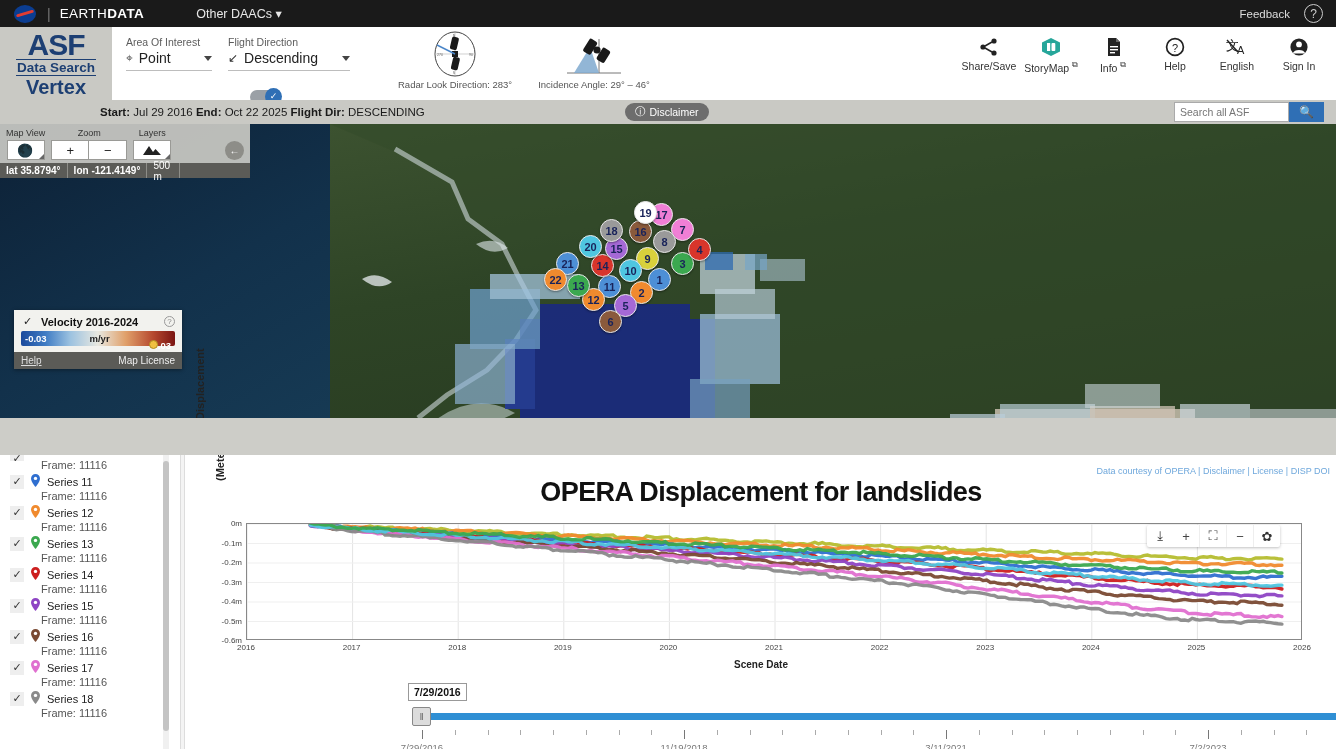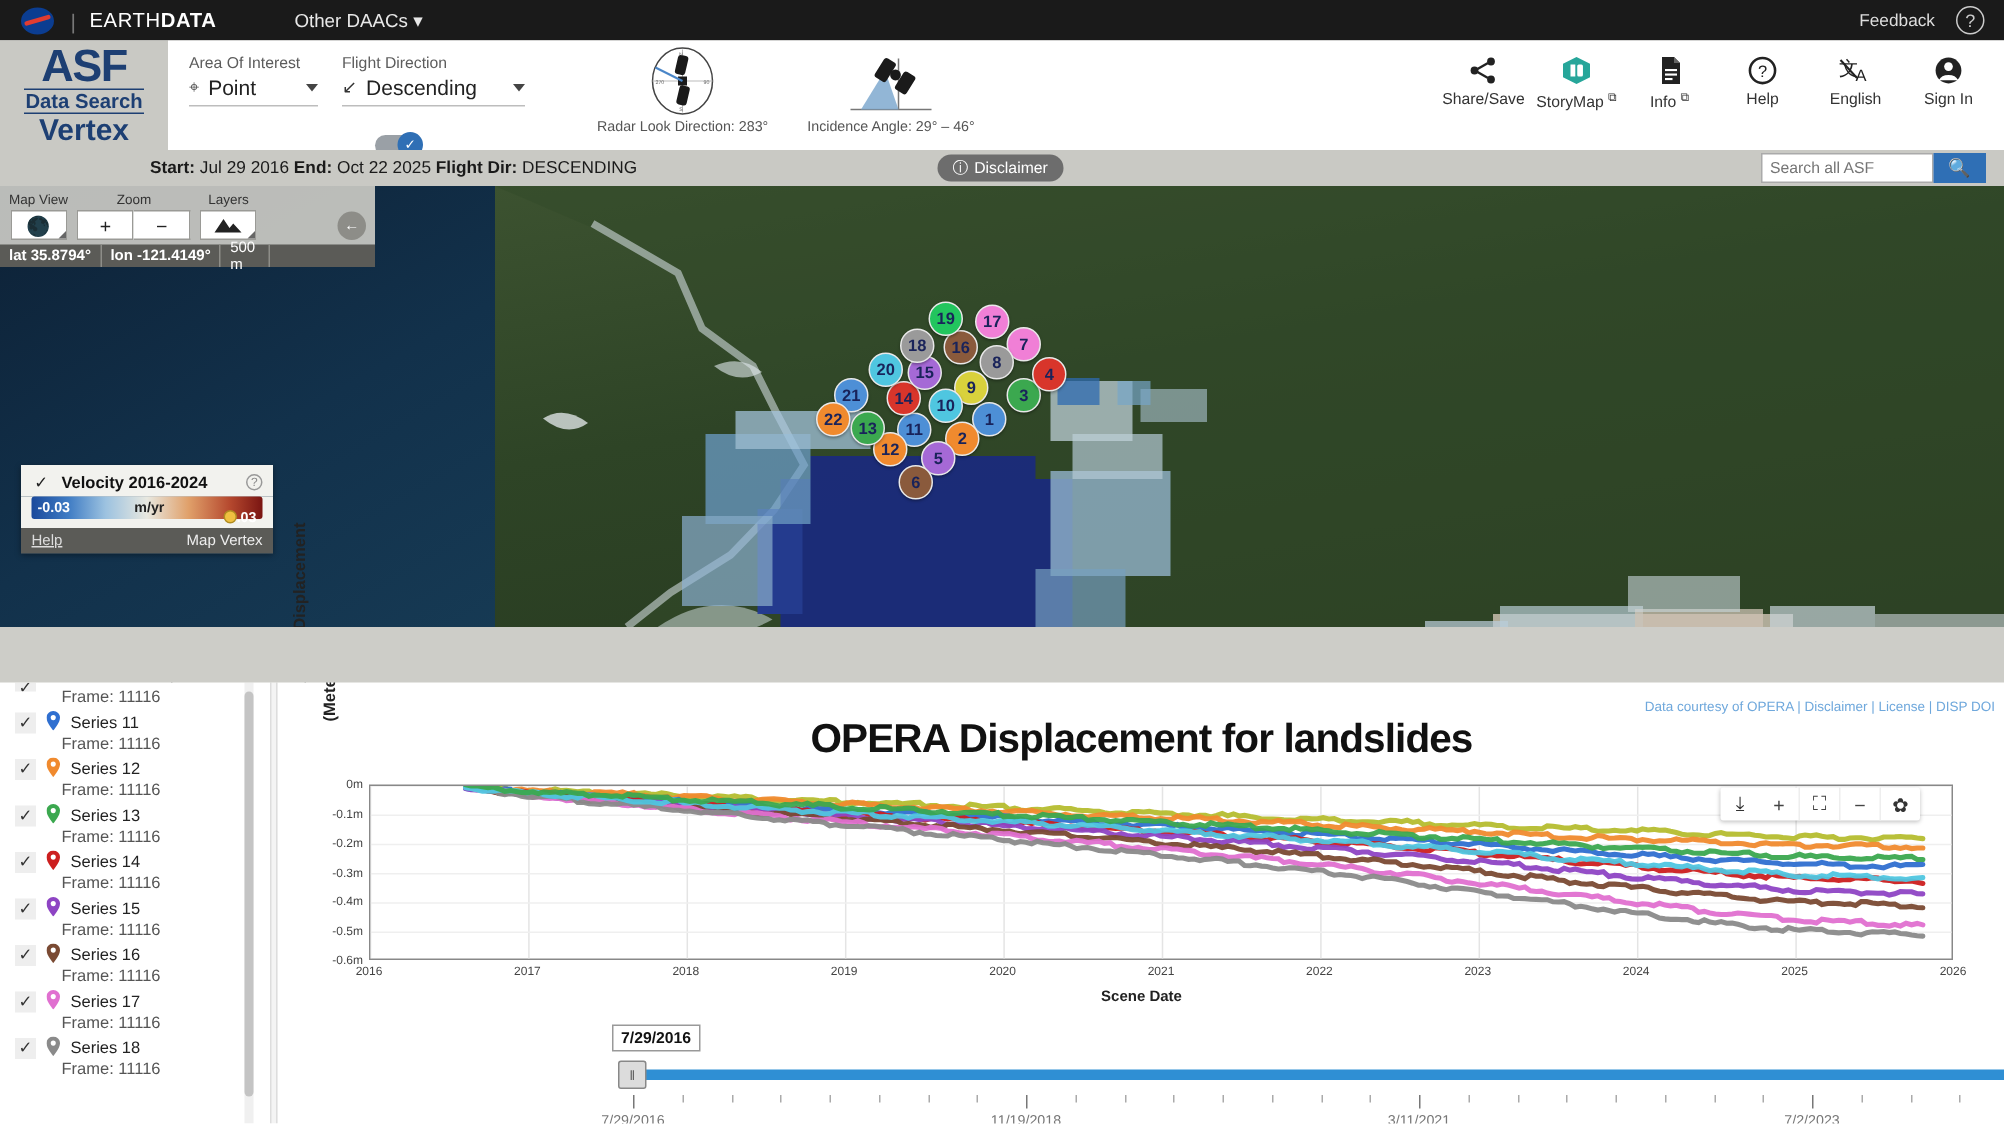--- a/index.html
+++ b/index.html
@@ -474,21 +474,21 @@
       <div class="mk" style="left: 636px; top: 123px; background: rgb(217, 209, 60);">9</div>
       <div class="mk" style="left: 619px; top: 135px; background: rgb(79, 198, 224);">10</div>
       <div class="mk" style="left: 598px; top: 151px; background: rgb(77, 143, 214);">11</div>
       <div class="mk" style="left: 582px; top: 164px; background: rgb(240, 138, 46);">12</div>
       <div class="mk" style="left: 567px; top: 150px; background: rgb(59, 168, 79);">13</div>
       <div class="mk" style="left: 591px; top: 130px; background: rgb(216, 53, 43);">14</div>
       <div class="mk" style="left: 605px; top: 113px; background: rgb(165, 105, 214);">15</div>
       <div class="mk" style="left: 629px; top: 96px; background: rgb(138, 90, 60);">16</div>
       <div class="mk" style="left: 650px; top: 79px; background: rgb(240, 127, 214);">17</div>
       <div class="mk" style="left: 600px; top: 95px; background: rgb(154, 154, 154);">18</div>
-      <div class="mk" style="left: 619px; top: 77px; background: #22c55e;">19</div>
+      <div class="mk" style="left: 634px; top: 77px; background: #ffffff;">19</div>
       <div class="mk" style="left: 579px; top: 111px; background: rgb(79, 198, 224);">20</div>
       <div class="mk" style="left: 556px; top: 128px; background: rgb(77, 143, 214);">21</div>
       <div class="mk" style="left: 544px; top: 144px; background: rgb(240, 138, 46);">22</div>
     </div>
 
   <div id="mapctl">
     <div id="mapctl-row">
       <div class="ctlgrp">
         <div class="ctlcap">Map View</div>
         <div class="ctlbtns">
@@ -537,21 +537,21 @@
     <div id="veloc-grad-wrap">
       <div id="veloc-grad">
         <span id="veloc-min">-0.03</span>
         <span id="veloc-unit">m/yr</span>
         <span id="veloc-max">0.03</span>
         <div id="veloc-knob"></div>
       </div>
     </div>
     <div id="veloc-bot">
       <div id="veloc-help">Help</div>
-      <div id="veloc-layers">Map Vertex</div>
+      <div id="veloc-layers">Map License</div>
     </div>
   </div>
 </div>
 
 <div id="splitter">
   
 </div>
 <div id="scalebar-lbl">700 m</div>
 <div id="scalebar-box"></div>
 

